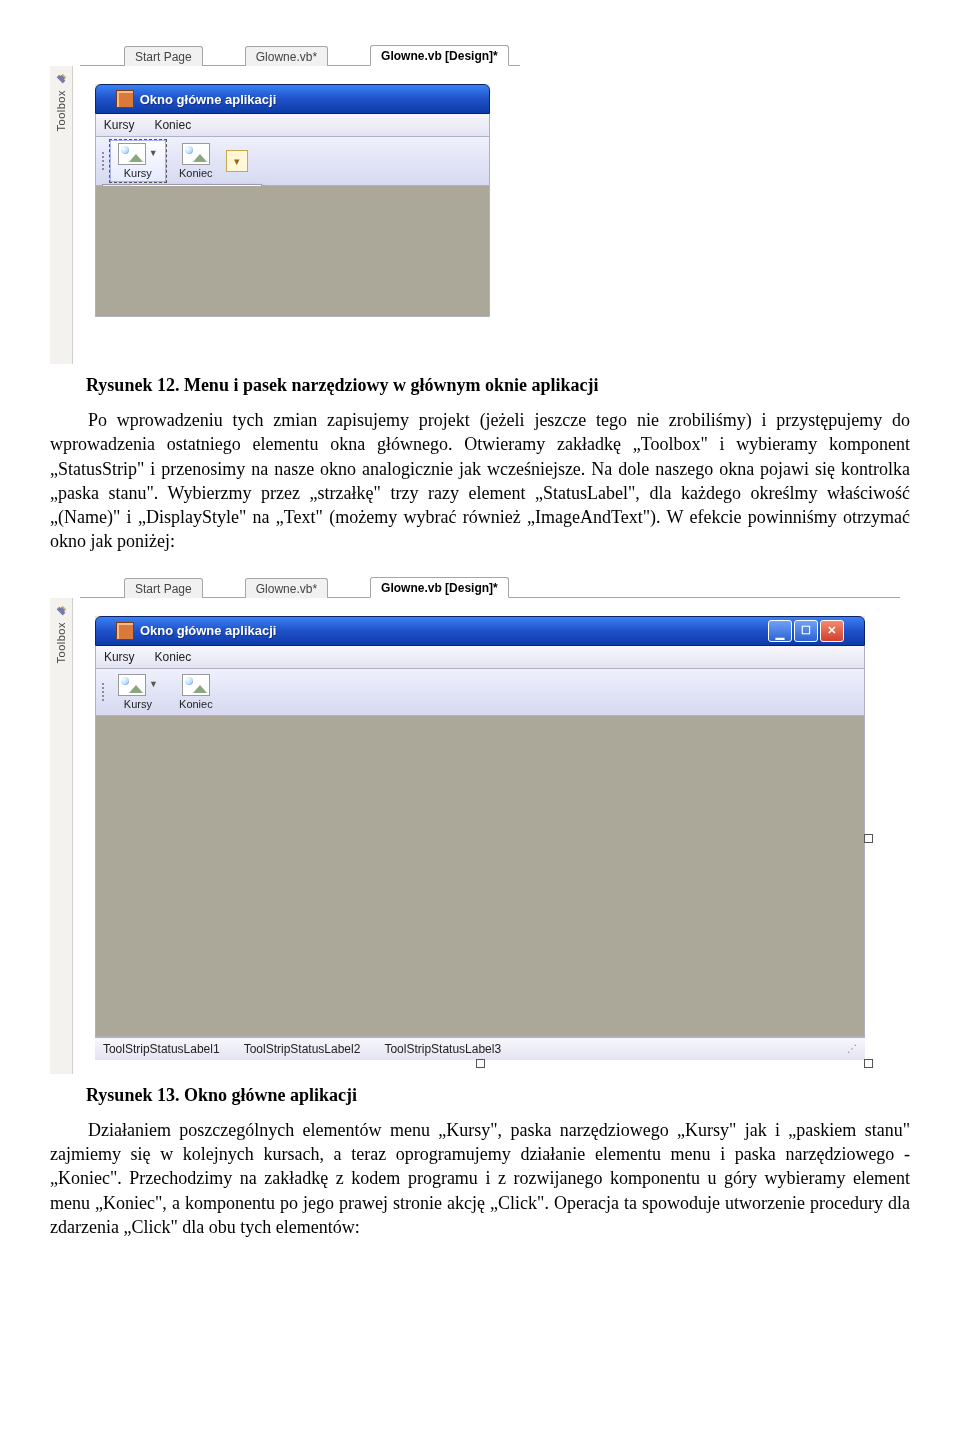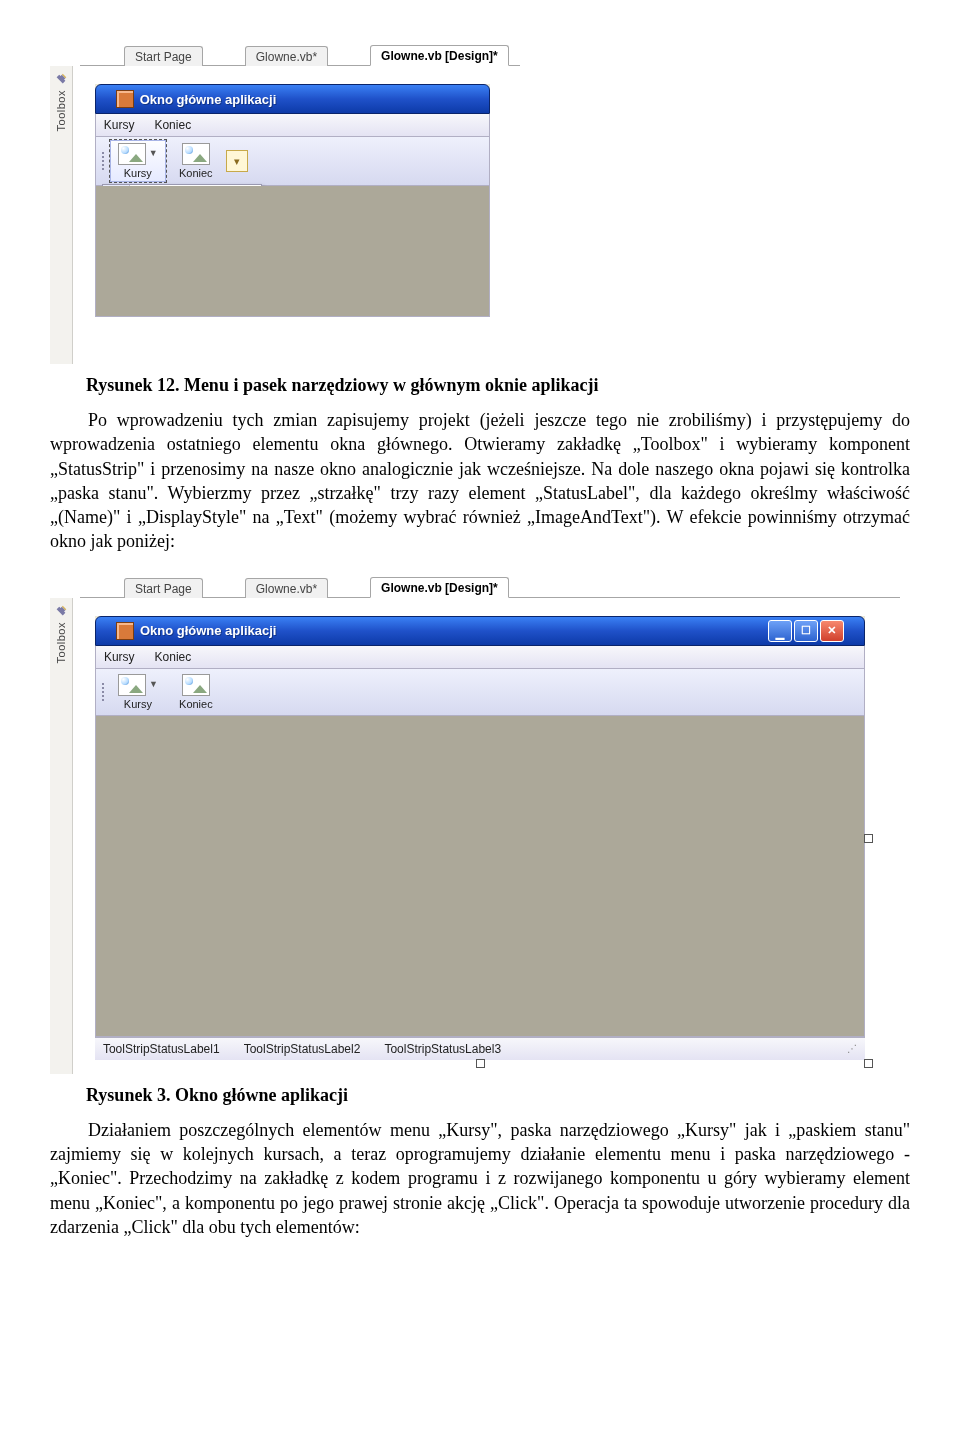--- a/index.html
+++ b/index.html
@@ -353,18 +353,18 @@
         <div class="handles" style="inset:-4px;">
           <div class="handle" style="right:-4px;top:50%;margin-top:-4px;"></div>
           <div class="handle" style="left:50%;bottom:-4px;margin-left:-4px;"></div>
           <div class="handle" style="right:-4px;bottom:-4px;"></div>
         </div>
       </div>
     </div>
   </div>
 </div>
 
-<p class="caption">Rysunek 3. Okno główne aplikacji</p>
+<p class="caption">Rysunek 13. Okno główne aplikacji</p>
 
 <p class="body indent">Działaniem poszczególnych elementów menu „Kursy", paska narzędziowego „Kursy" jak i „paskiem stanu" zajmiemy się w kolejnych kursach, a teraz oprogramujemy działanie elementu menu i paska narzędziowego - „Koniec". Przechodzimy na zakładkę z kodem programu i z rozwijanego komponentu u góry wybieramy element menu „Koniec", a komponentu po jego prawej stronie akcję „Click". Operacja ta spowoduje utworzenie procedury dla zdarzenia „Click" dla obu tych elementów:</p>
 
 
 
 
 </body></html>

